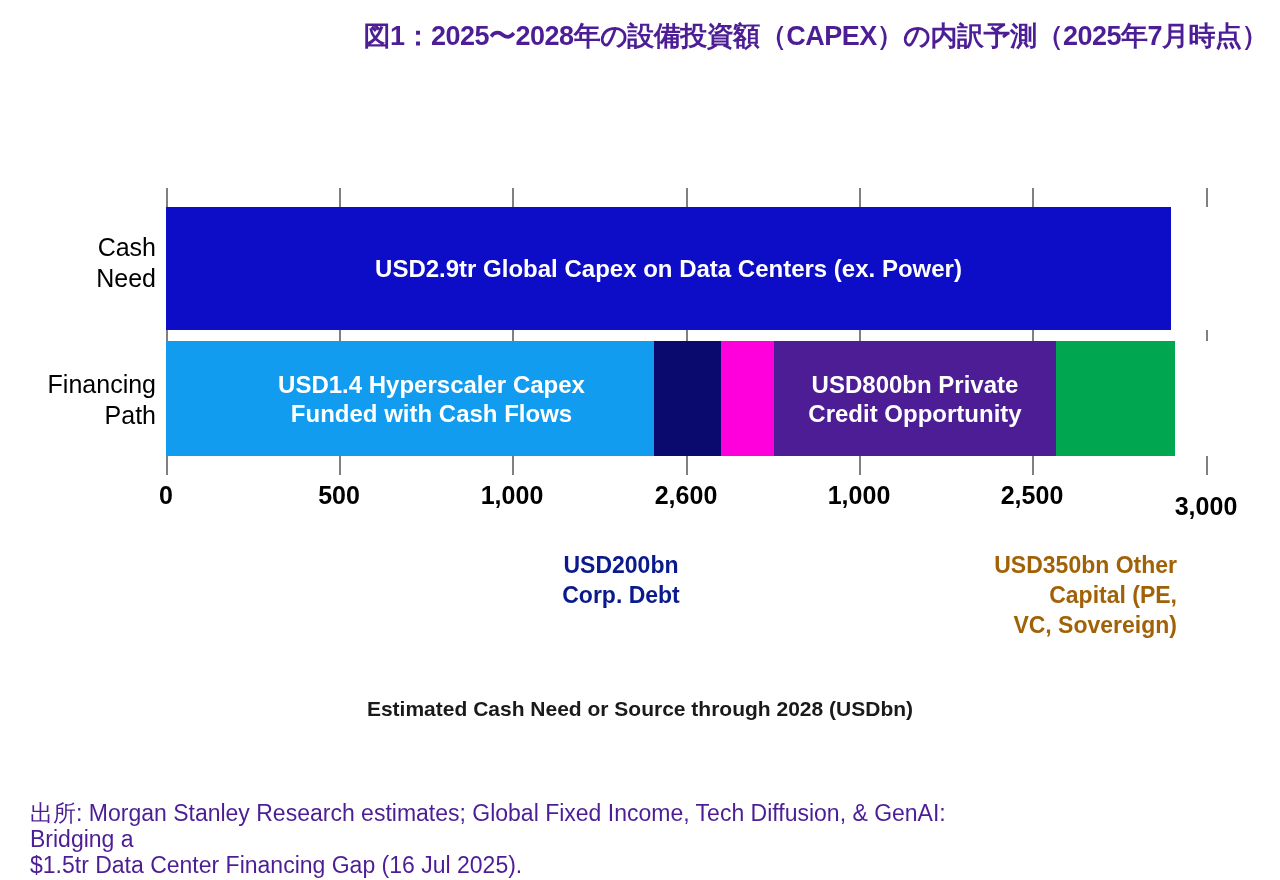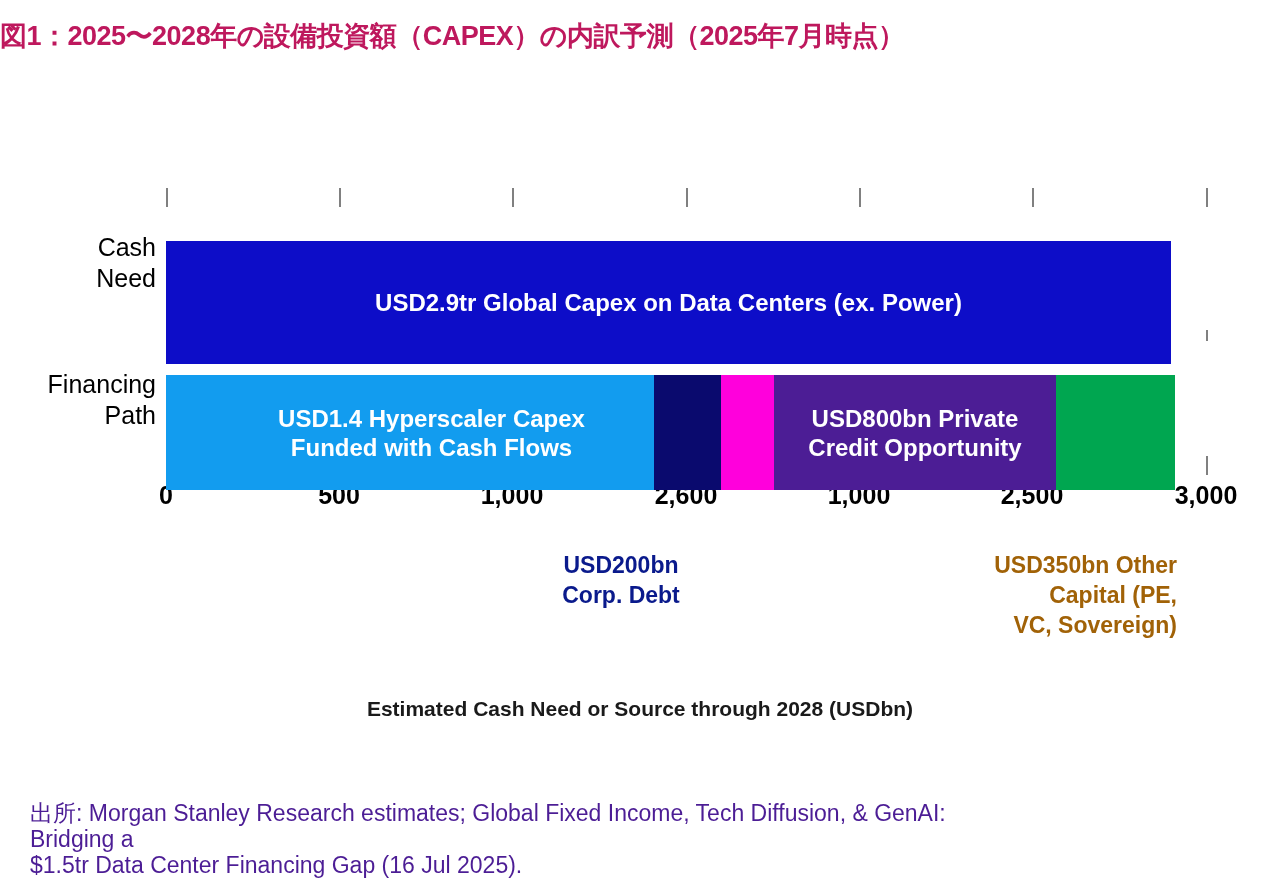--- a/index.html
+++ b/index.html
@@ -13,28 +13,29 @@
     height: 880px;
     position: relative;
     font-family: "Liberation Sans", "DejaVu Sans", sans-serif;
     color: #000000;
     overflow: hidden;
   }
 
   
   #chart-title {
     position: absolute;
-    left: 0;
+    left: 20px;
     top: 18px;
     width: 1248px;
     font-size: 27px;
     font-weight: bold;
     letter-spacing: -0.5px;
-    color: #be185d;
+    color: #4c1d95;
     white-space: nowrap;
+    text-align: right;
   }
 
   
   #plot-area {
     position: absolute;
     left: 0;
     top: 0;
     width: 1280px;
     height: 880px;
   }
@@ -72,21 +73,20 @@
   #cat-label-cash-need { top: 232px; }
   #cat-label-financing-path { top: 369px; }
 
   
   .bar {
     position: absolute;
     display: flex;
     align-items: center;
     justify-content: center;
     overflow: hidden;
-    margin-top: 34px;
   }
   .bar-row-cash-need { top: 207px; height: 123px; }
   .bar-row-financing { top: 341px; height: 115px; }
 
   .bar-label {
     color: #ffffff;
     font-size: 24px;
     font-weight: bold;
     line-height: 29px;
     text-align: center;
@@ -160,21 +160,21 @@
   <div class="tick-line tick-bottom" style="left:859px;"></div>
   <div class="tick-line tick-bottom" style="left:1032px;"></div>
   <div class="tick-line tick-bottom" style="left:1206px;"></div>
 
   <div class="tick-label" style="left:166px;">0</div>
   <div class="tick-label" style="left:339px;">500</div>
   <div class="tick-label" style="left:512px;">1,000</div>
   <div class="tick-label" style="left:686px;">2,600</div>
   <div class="tick-label" style="left:859px;">1,000</div>
   <div class="tick-label" style="left:1032px;">2,500</div>
-  <div class="tick-label" style="left:1206px;">3,000</div>
+  <div class="tick-label" style="left:1206px;margin-top:11px;">3,000</div>
 
   <div class="cat-label" id="cat-label-cash-need">Cash
 Need</div>
   <div class="cat-label" id="cat-label-financing-path">Financing
 Path</div>
 
   <div class="bar bar-row-cash-need" style="left:166px; width:1005px; background:#0D0DC8;">
     <span class="bar-label">USD2.9tr Global Capex on Data Centers (ex. Power)</span>
   </div>
 

